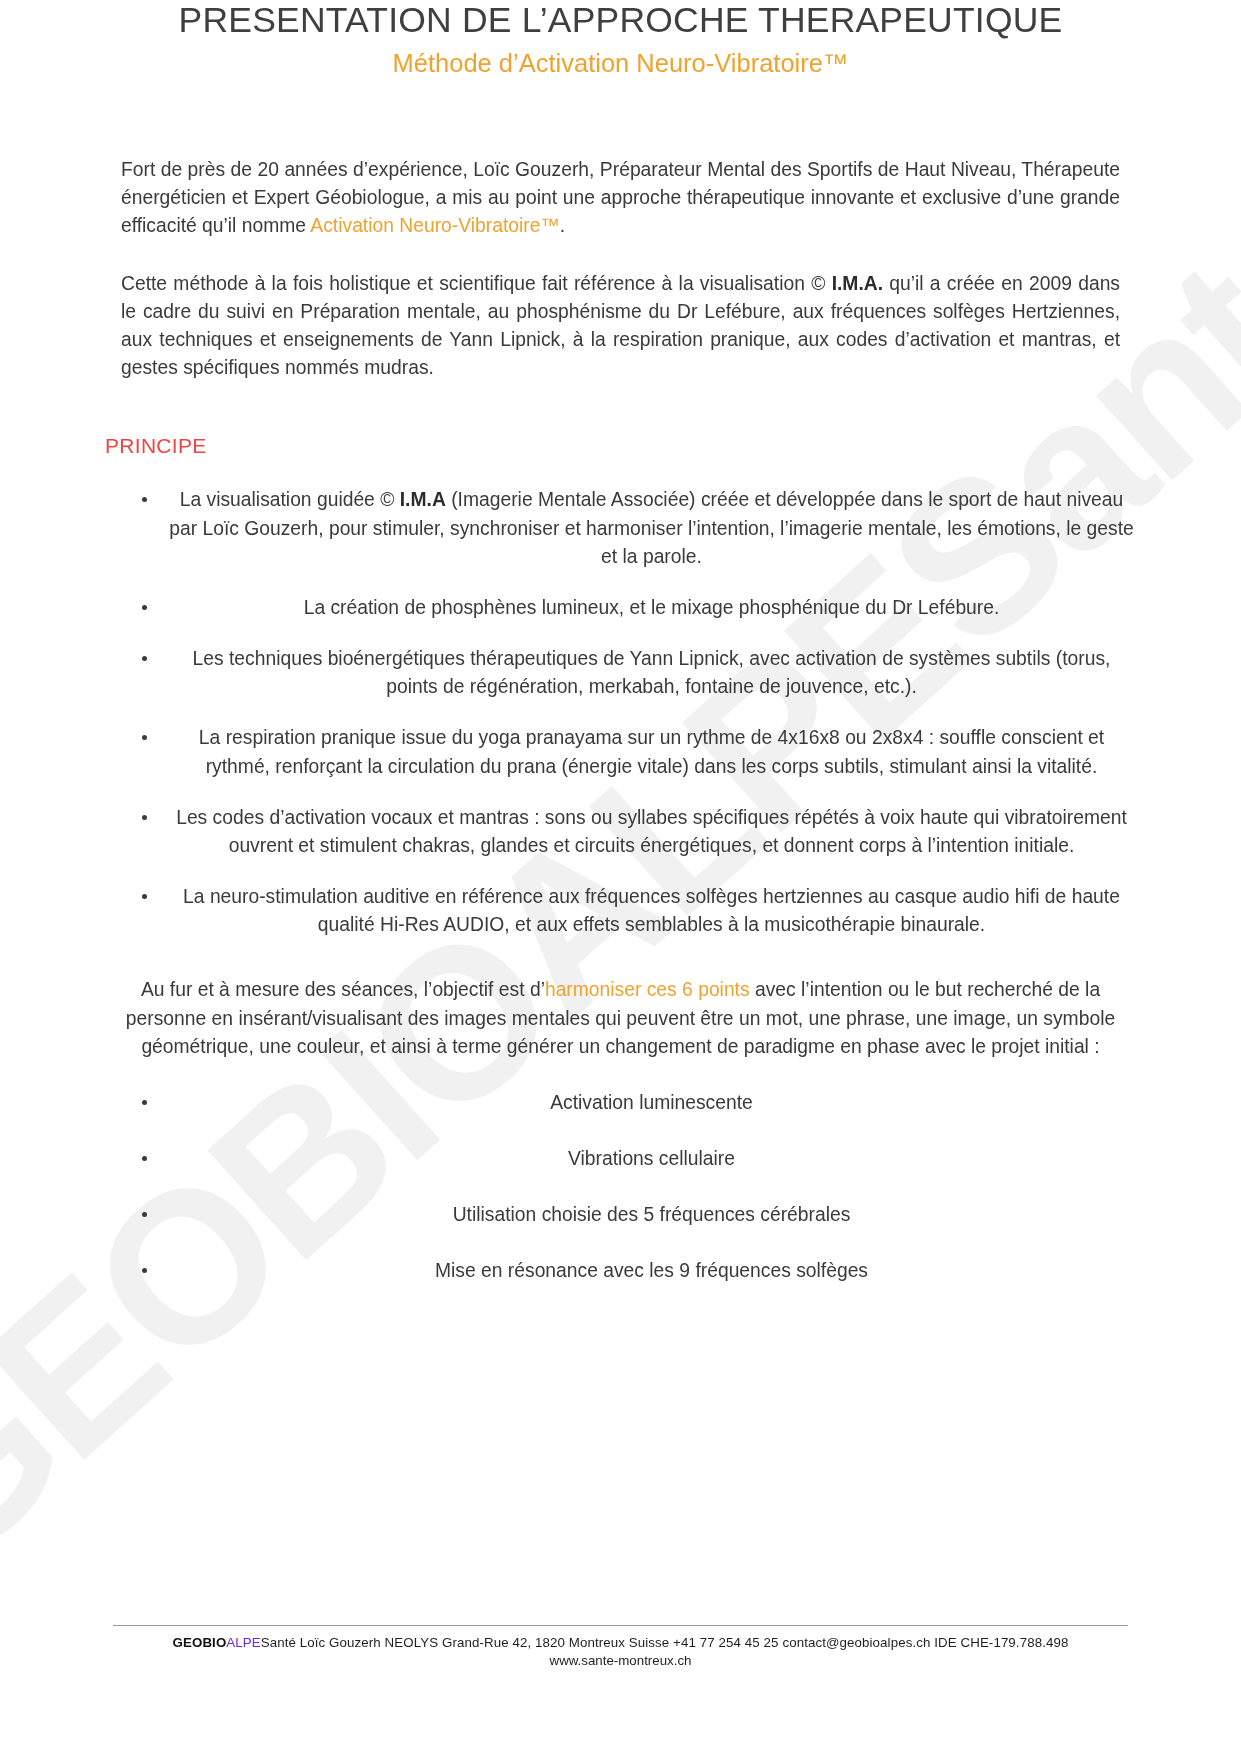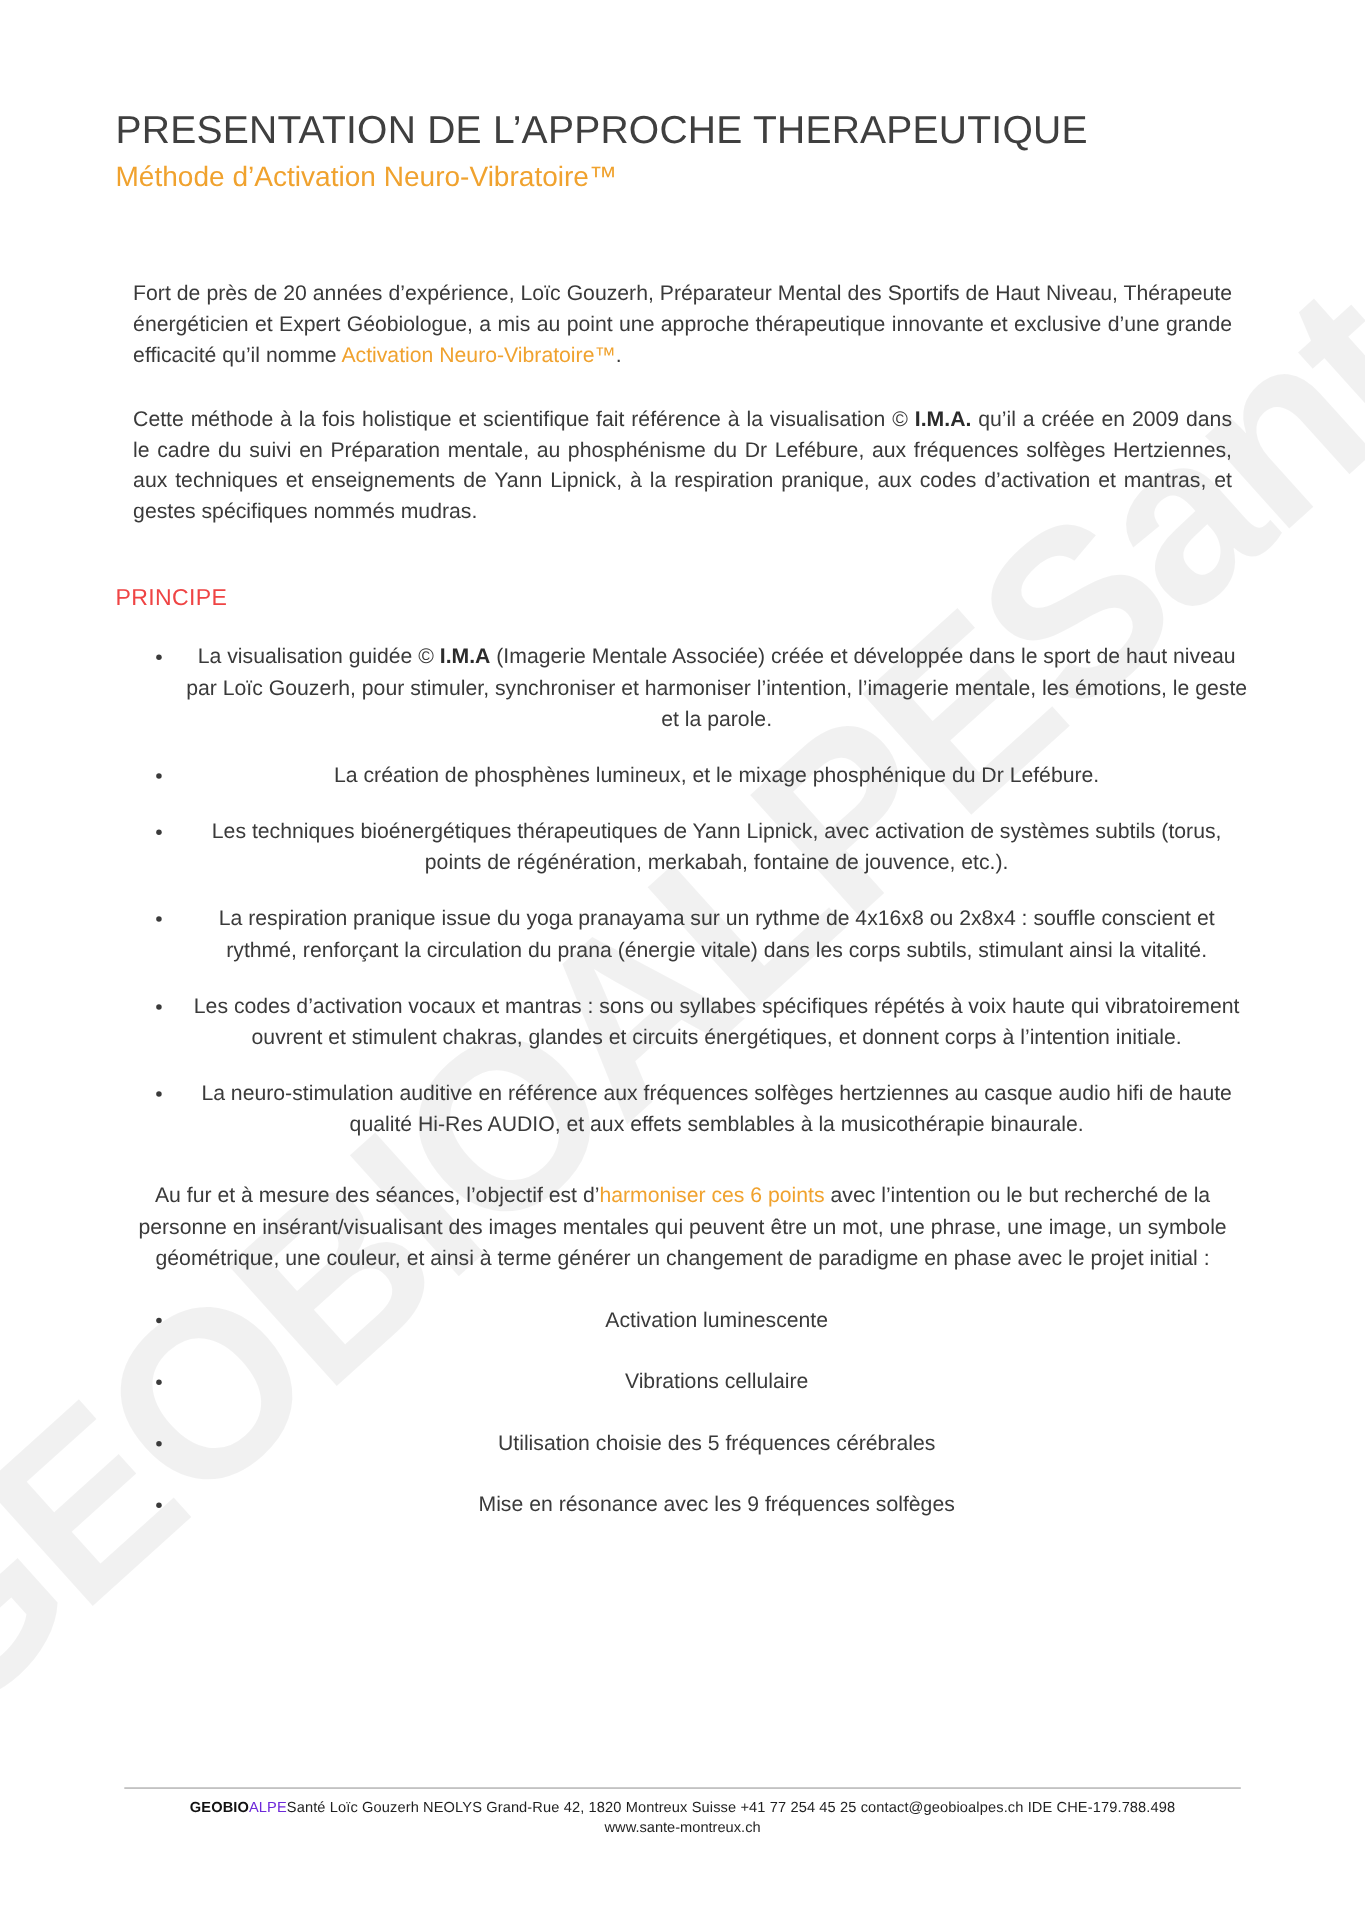--- a/index.html
+++ b/index.html
@@ -36,21 +36,21 @@
   .page {
     position: relative;
     z-index: 2;
     padding: 0 105px;
     box-sizing: border-box;
     width: 1241px;
     height: 1754px;
   }
 
   
-  .title-block { padding-top: 98px; }
+  .title-block { text-align: center; }
   h1.doc-title {
     margin: 0;
     font-size: 35.5px;
     font-weight: 400;
     color: #3f3f3f;
     letter-spacing: 0.2px;
     line-height: 1.15;
   }
   h2.doc-subtitle {
     margin: 8px 0 0 0;

